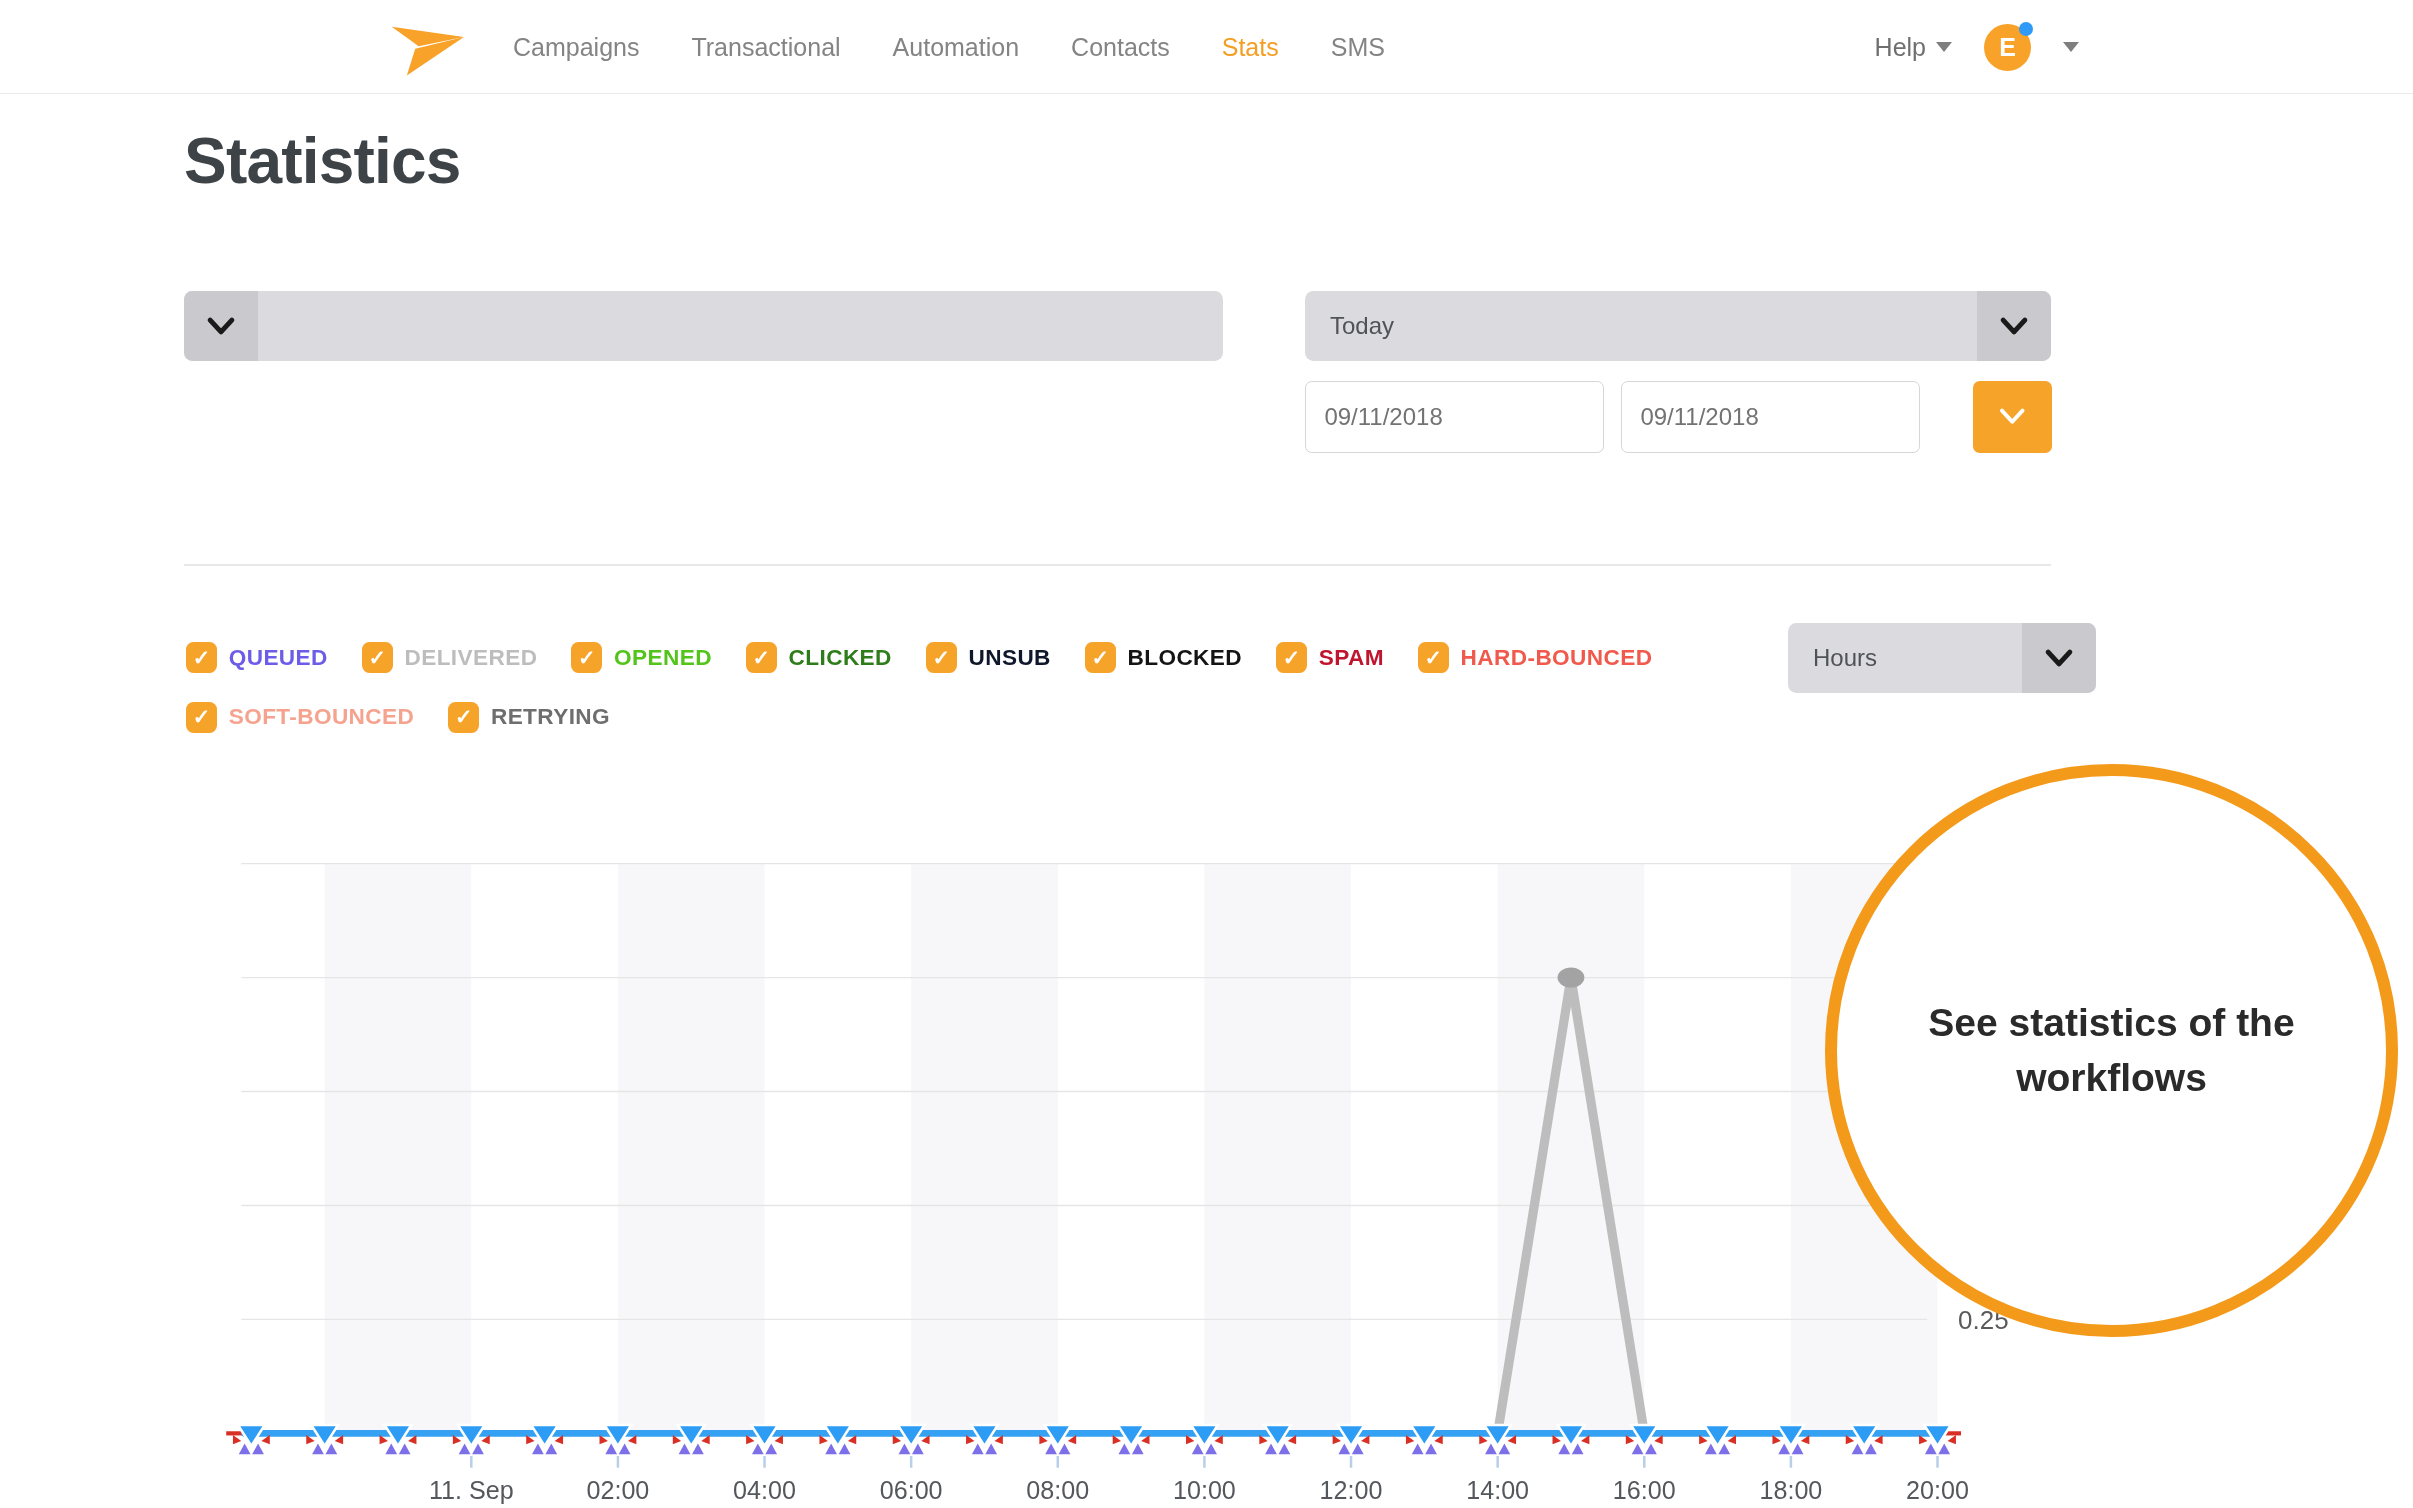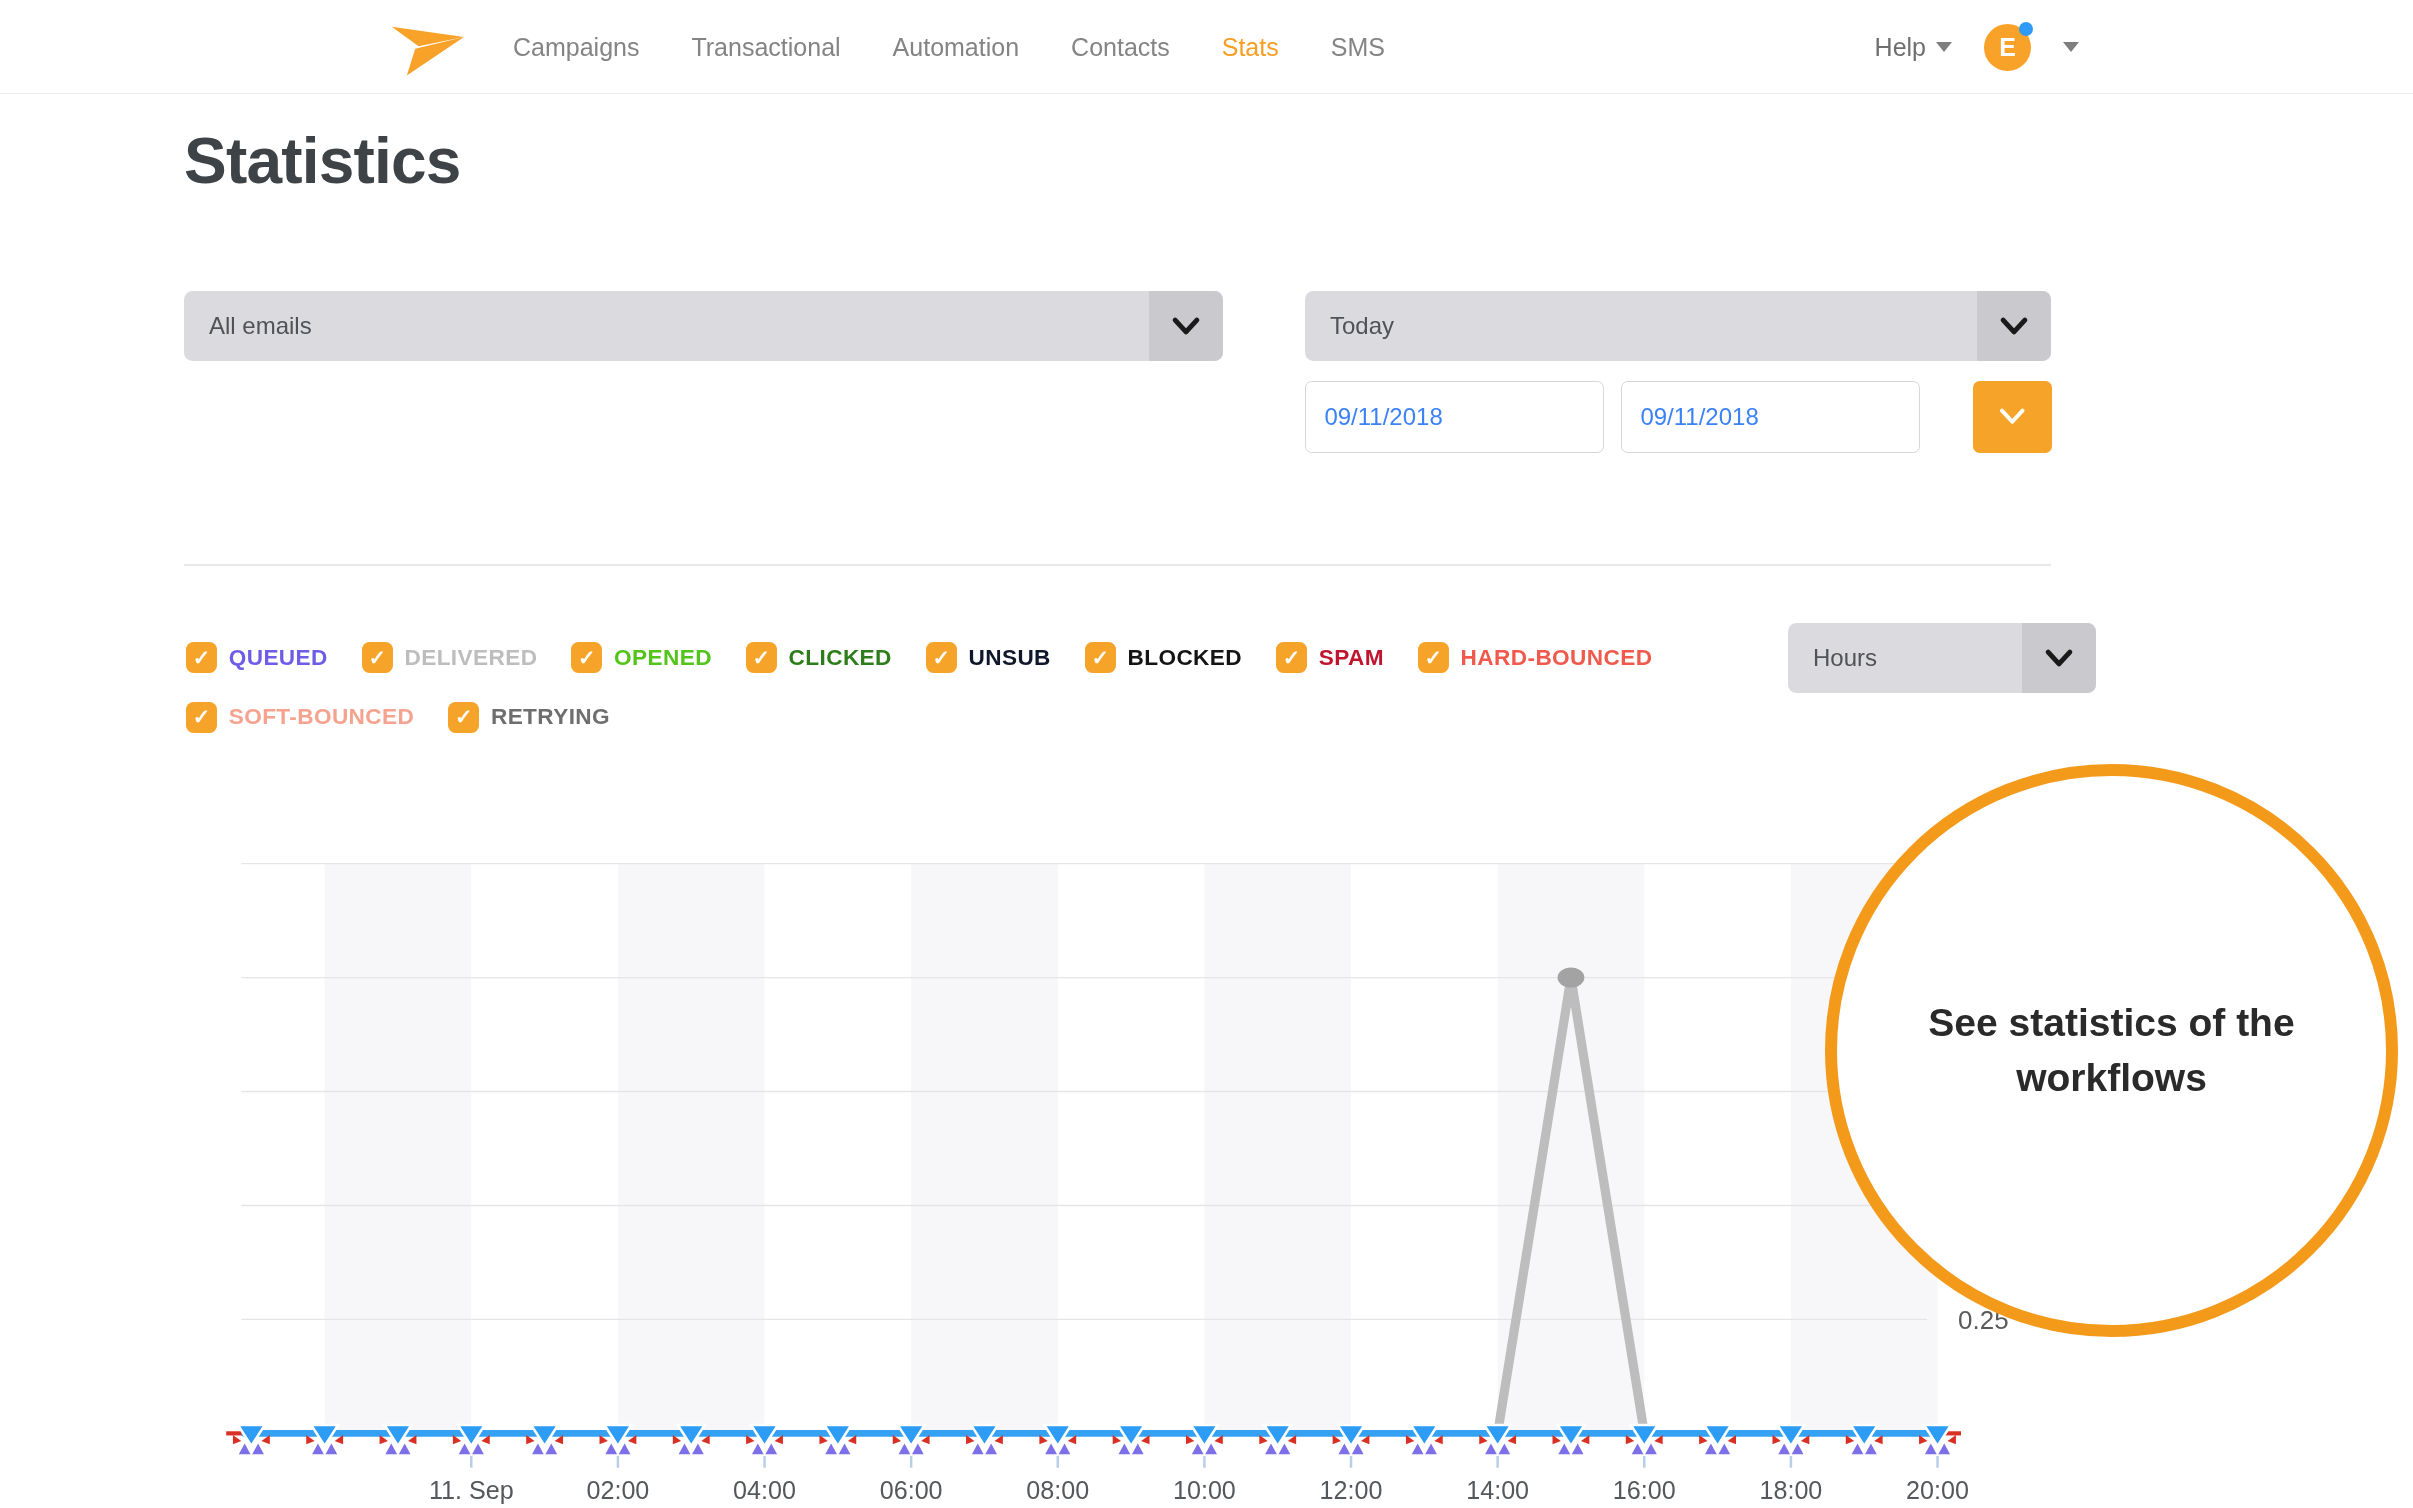--- a/index.html
+++ b/index.html
@@ -24,21 +24,21 @@
   
   .page-title { position:absolute; left:184px; top:124px; font-size:64px; font-weight:bold; color:#3E4347; letter-spacing:-0.8px; }
 
   
   .select { position:absolute; height:70px; background:#DBDBDF; border-radius:8.4px; display:flex; align-items:center; cursor:pointer; overflow:hidden; }
   .select .sel-value { flex:1; padding-left:25px; font-size:24px; color:#4F5256; }
   .select .sel-btn { width:74px; height:70px; background:#C9C9CE; display:flex; align-items:center; justify-content:center; }
   .sel-email { left:184px; top:291px; width:1039px; }
   .sel-period { left:1305px; top:291px; width:746px; }
   .sel-interval { left:1788px; top:623px; width:308px; }
-  .date-input { position:absolute; top:381px; height:72px; width:299px; background:#fff; border:1.7px solid #D6D6D6; border-radius:6.7px; font-family:"Liberation Sans",sans-serif; font-size:24px; color:#3b82f6; padding-left:18.4px; outline:none; }
+  .date-input { position:absolute; top:381px; height:72px; width:299px; background:#fff; border:1.7px solid #D6D6D6; border-radius:6.7px; font-family:"Liberation Sans",sans-serif; font-size:24px; color:#737373; padding-left:18.4px; outline:none; }
   .date-from { left:1305px; } .date-to { left:1621px; }
   .apply-btn { position:absolute; left:1973px; top:381px; width:79px; height:72px; background:#F6A329; border:none; border-radius:6.7px; display:flex; align-items:center; justify-content:center; cursor:pointer; }
   .separator { position:absolute; left:184px; top:564px; width:1867px; height:1.7px; background:#E7E7E7; }
 
   
   .legend { position:absolute; left:186px; top:642px; width:1575px; display:flex; flex-wrap:wrap; column-gap:34px; row-gap:28.5px; }
   .legend-item { display:flex; align-items:center; gap:11.7px; }
   .legend-checkbox { width:31px; height:31px; border-radius:7.5px; background:#F6A329; color:#fff; font-size:21px; font-weight:bold; display:flex; align-items:center; justify-content:center; cursor:pointer; }
   .legend-label { font-size:22.6px; font-weight:bold; letter-spacing:0.4px; white-space:nowrap; }
 
@@ -76,21 +76,20 @@
         <div class="avatar">E</div>
         <div class="notif-dot"></div>
       </div>
       <span class="caret"></span>
     </div>
   </div>
 
   <div class="page-title">Statistics</div>
 
   <div class="select sel-email">
-    <span class="sel-value">All emails</span>
     <span class="sel-btn">
       <svg width="30" height="20" viewBox="0 0 36 24">
           <polyline points="5,5 18,19 31,5" fill="none" stroke="#1A1A1A" stroke-width="6" stroke-linecap="round" stroke-linejoin="round"></polyline>
         </svg>
     </span>
   </div>
 
   <div class="select sel-period">
     <span class="sel-value">Today</span>
     <span class="sel-btn">

